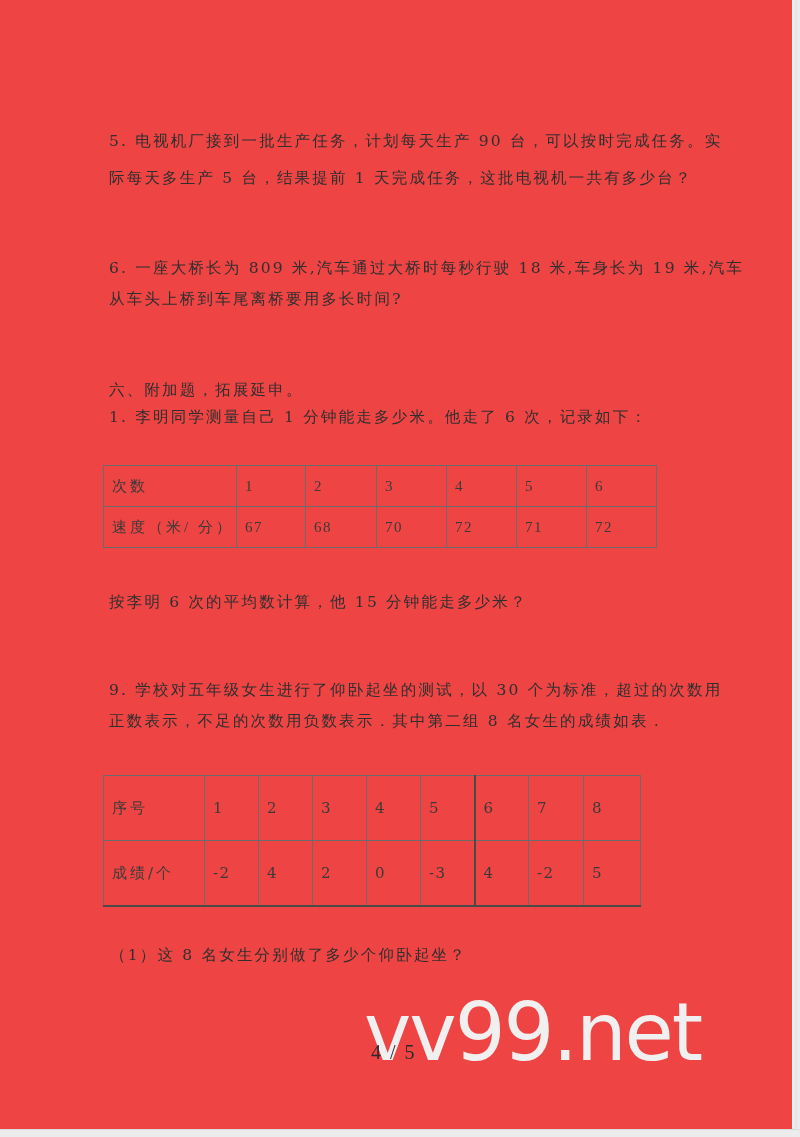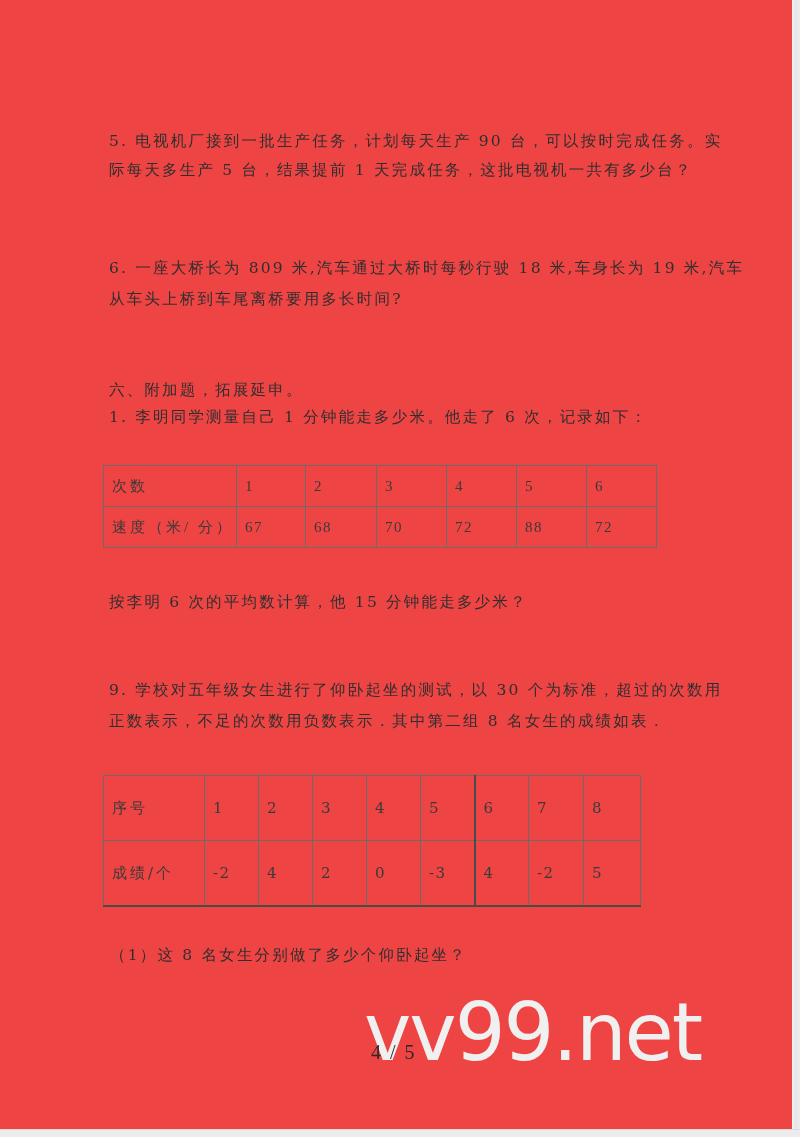--- a/index.html
+++ b/index.html
@@ -103,21 +103,21 @@
       letter-spacing: 2px;
       white-space: nowrap;
     }
   </style>
 </head>
 <body>
 
 <div class="page">
 
   <div class="line" style="top:131px;">5. 电视机厂接到一批生产任务，计划每天生产 90 台，可以按时完成任务。实</div>
-  <div class="line" style="top:160px;">际每天多生产 5 台，结果提前 1 天完成任务，这批电视机一共有多少台？</div>
+  <div class="line" style="top:168px;">际每天多生产 5 台，结果提前 1 天完成任务，这批电视机一共有多少台？</div>
 
   <div class="line" style="top:258px;">6. 一座大桥长为 809 米,汽车通过大桥时每秒行驶 18 米,车身长为 19 米,汽车</div>
   <div class="line" style="top:289px;">从车头上桥到车尾离桥要用多长时间?</div>
 
   <div class="line" style="top:380px;">六、附加题，拓展延申。</div>
   <div class="line" style="top:407px;">1. 李明同学测量自己 1 分钟能走多少米。他走了 6 次，记录如下：</div>
 
   <table class="grid" id="t1">
     <colgroup>
       <col style="width:133px">
@@ -137,21 +137,21 @@
       <td>4</td>
       <td>5</td>
       <td>6</td>
     </tr>
     <tr>
       <td class="head">速度（米/ 分）</td>
       <td>67</td>
       <td>68</td>
       <td>70</td>
       <td>72</td>
-      <td>88</td>
+      <td>71</td>
       <td>72</td>
     </tr>
   </tbody>
     </table>
 
   <div class="line" style="top:592px;">按李明 6 次的平均数计算，他 15 分钟能走多少米？</div>
 
   <div class="line" style="top:680px;">9. 学校对五年级女生进行了仰卧起坐的测试，以 30 个为标准，超过的次数用</div>
   <div class="line" style="top:711px;">正数表示，不足的次数用负数表示．其中第二组 8 名女生的成绩如表．</div>
 

